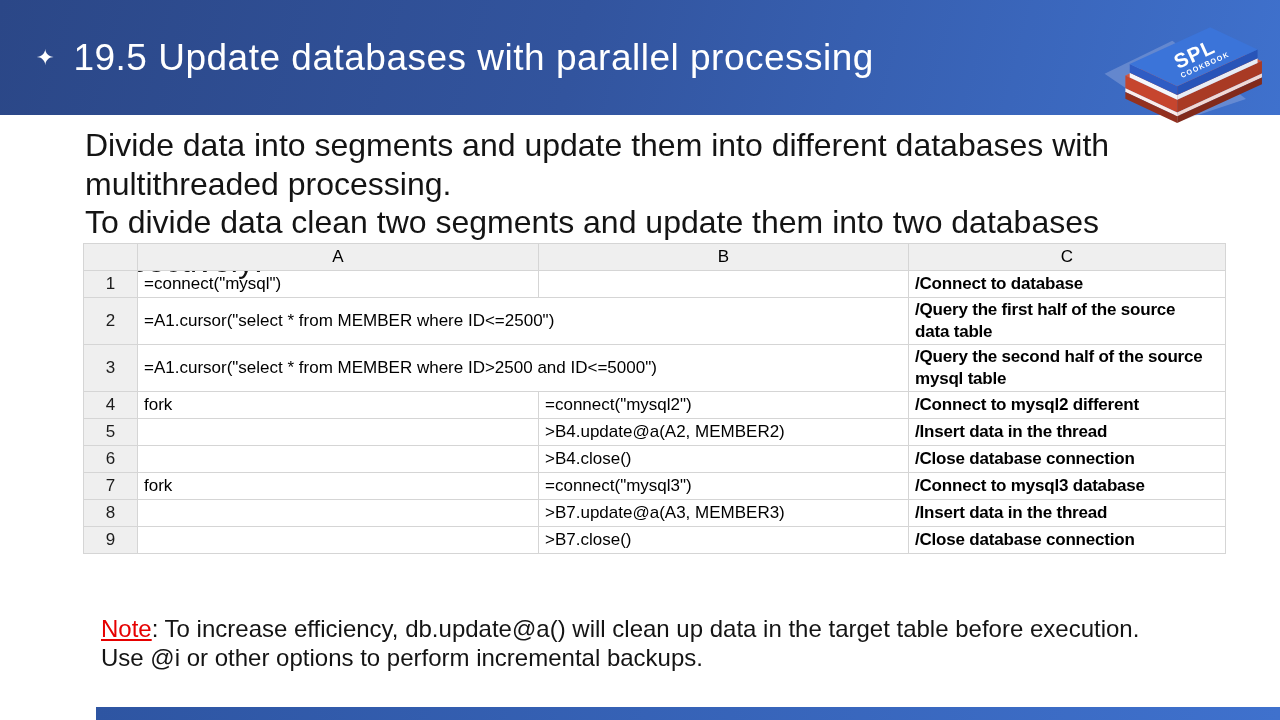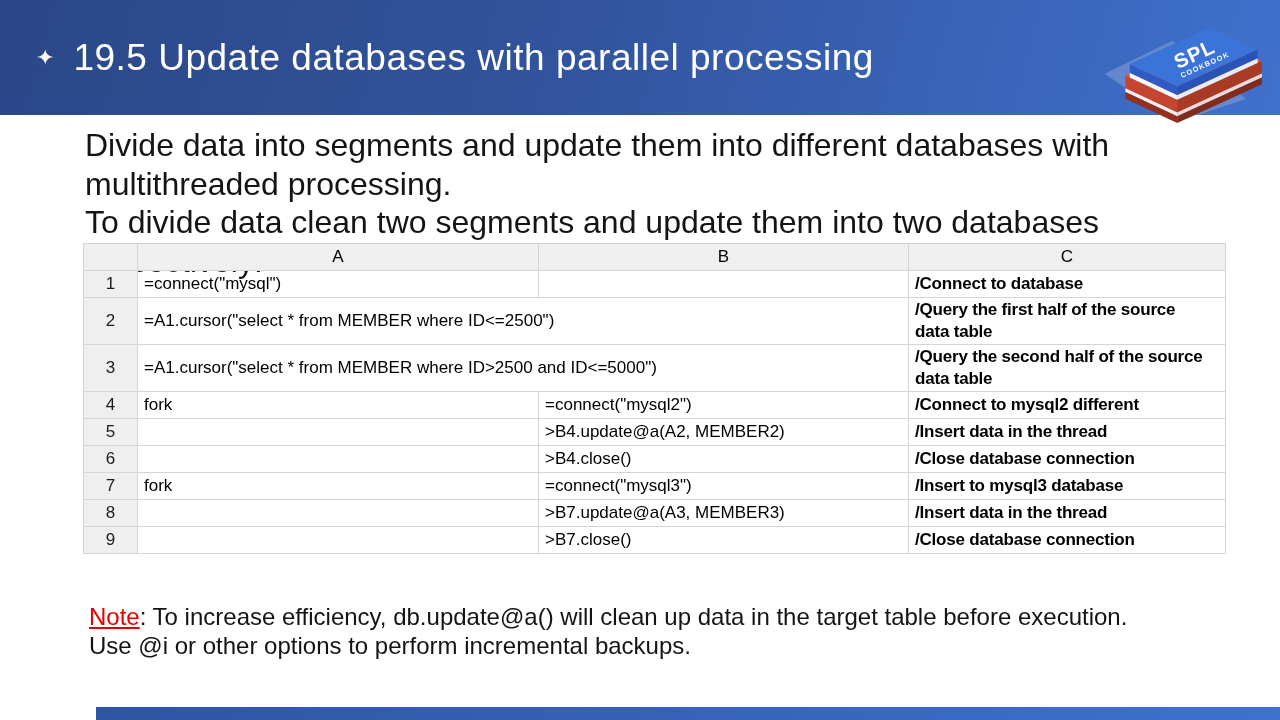--- a/index.html
+++ b/index.html
@@ -44,21 +44,21 @@
   .grid tr{height:27px;}
   .grid tr.tall{height:47px;}
   .grid td.code{white-space:nowrap;overflow:visible;}
   .grid td.comment{
     font-weight:600;letter-spacing:-.2px;line-height:1.3;
     white-space:normal;padding:1px 12px 1px 6px;
   }
   
   .note{
     position:absolute;left:85px;top:598px;width:1040px;
-    font-size:24px;line-height:1.22;color:#141414;margin:4px;
+    font-size:24px;line-height:1.22;color:#141414;margin:16px;
   }
   .note-label{color:#e60000;text-decoration:underline;}
   
   .footer-bar{
     position:absolute;left:96px;right:0;bottom:0;height:13px;
     background:linear-gradient(90deg,#2e55a2 0%,#3f71cd 100%);
   }
 </style>
 </head>
 <body>
@@ -126,21 +126,21 @@
           <td class="comment">/Connect to database</td>
         </tr>
         <tr class="tall">
           <td class="row-number">2</td>
           <td class="code" colspan="2">=A1.cursor("select * from MEMBER where ID&lt;=2500")</td>
           <td class="comment">/Query the first half of the source data table</td>
         </tr>
         <tr class="tall">
           <td class="row-number">3</td>
           <td class="code" colspan="2">=A1.cursor("select * from MEMBER where ID&gt;2500 and ID&lt;=5000")</td>
-          <td class="comment">/Query the second half of the source data table</td>
+          <td class="comment">/Query the second half of the source mysql table</td>
         </tr>
         <tr>
           <td class="row-number">4</td>
           <td class="code">fork</td>
           <td class="code">=connect("mysql2")</td>
           <td class="comment">/Connect to mysql2 different</td>
         </tr>
         <tr>
           <td class="row-number">5</td>
           <td class="code"></td>
@@ -150,21 +150,21 @@
         <tr>
           <td class="row-number">6</td>
           <td class="code"></td>
           <td class="code">&gt;B4.close()</td>
           <td class="comment">/Close database connection</td>
         </tr>
         <tr>
           <td class="row-number">7</td>
           <td class="code">fork</td>
           <td class="code">=connect("mysql3")</td>
-          <td class="comment">/Insert to mysql3 database</td>
+          <td class="comment">/Connect to mysql3 database</td>
         </tr>
         <tr>
           <td class="row-number">8</td>
           <td class="code"></td>
           <td class="code">&gt;B7.update@a(A3, MEMBER3)</td>
           <td class="comment">/Insert data in the thread</td>
         </tr>
         <tr>
           <td class="row-number">9</td>
           <td class="code"></td>

